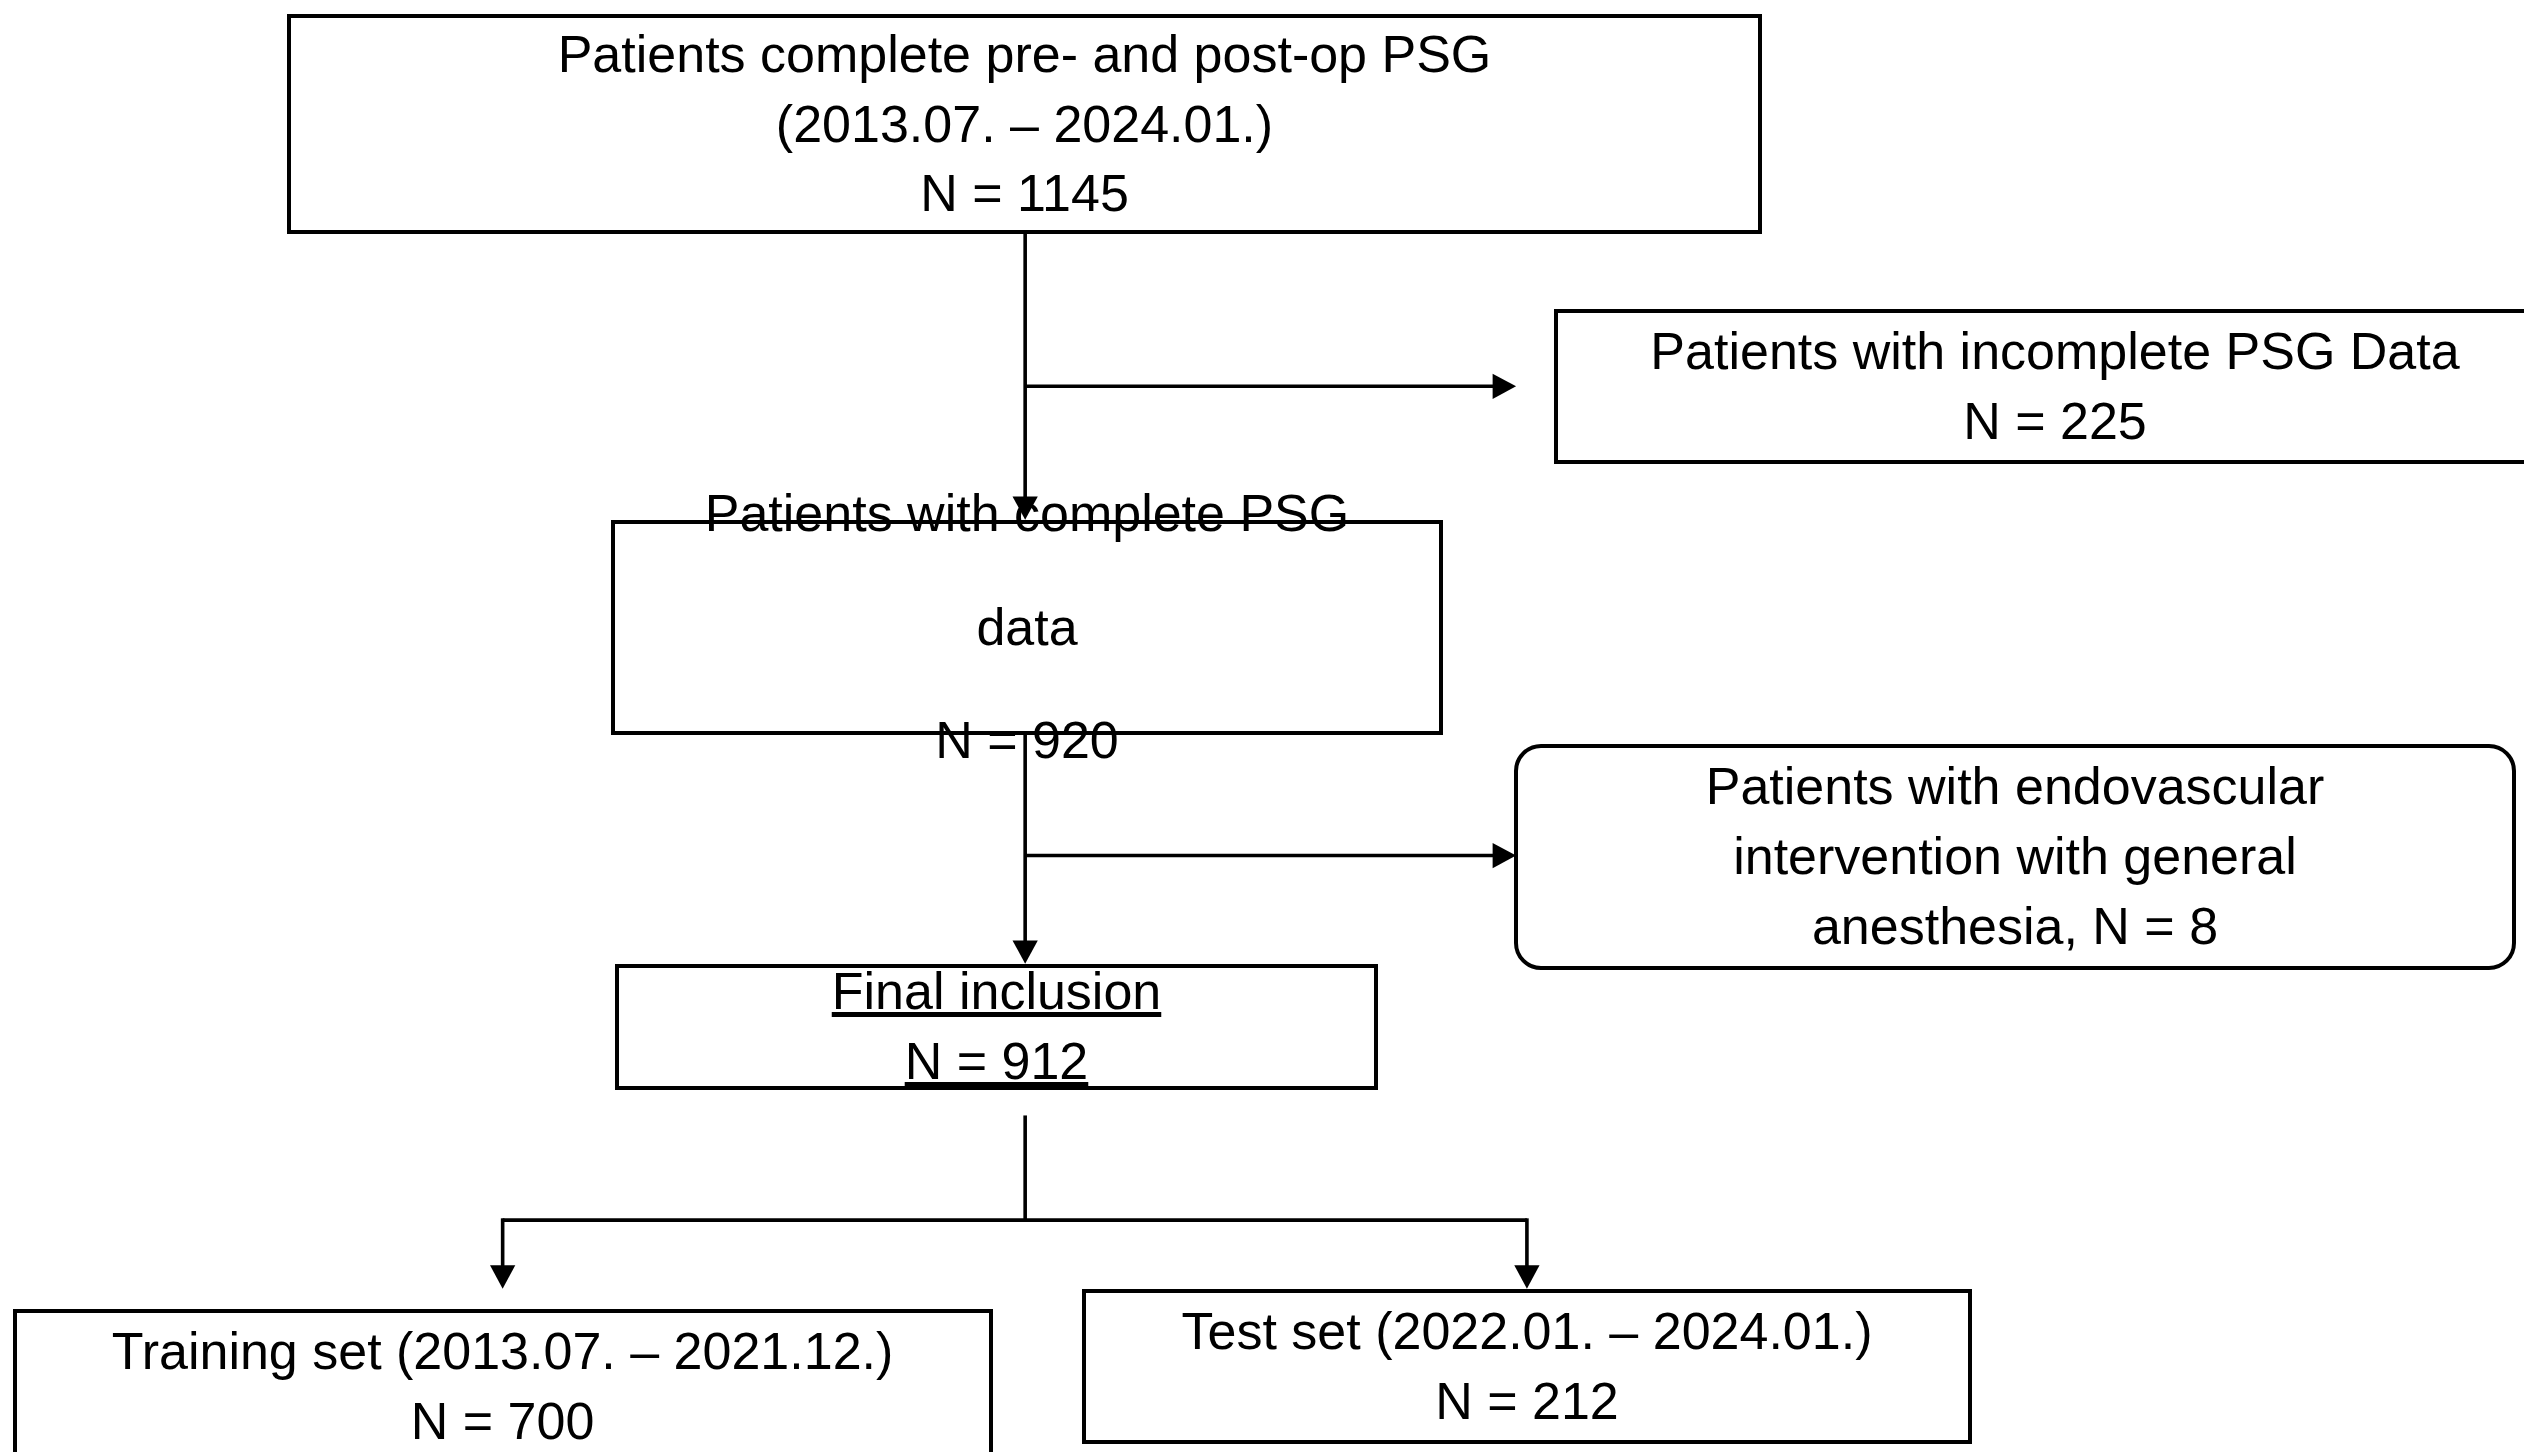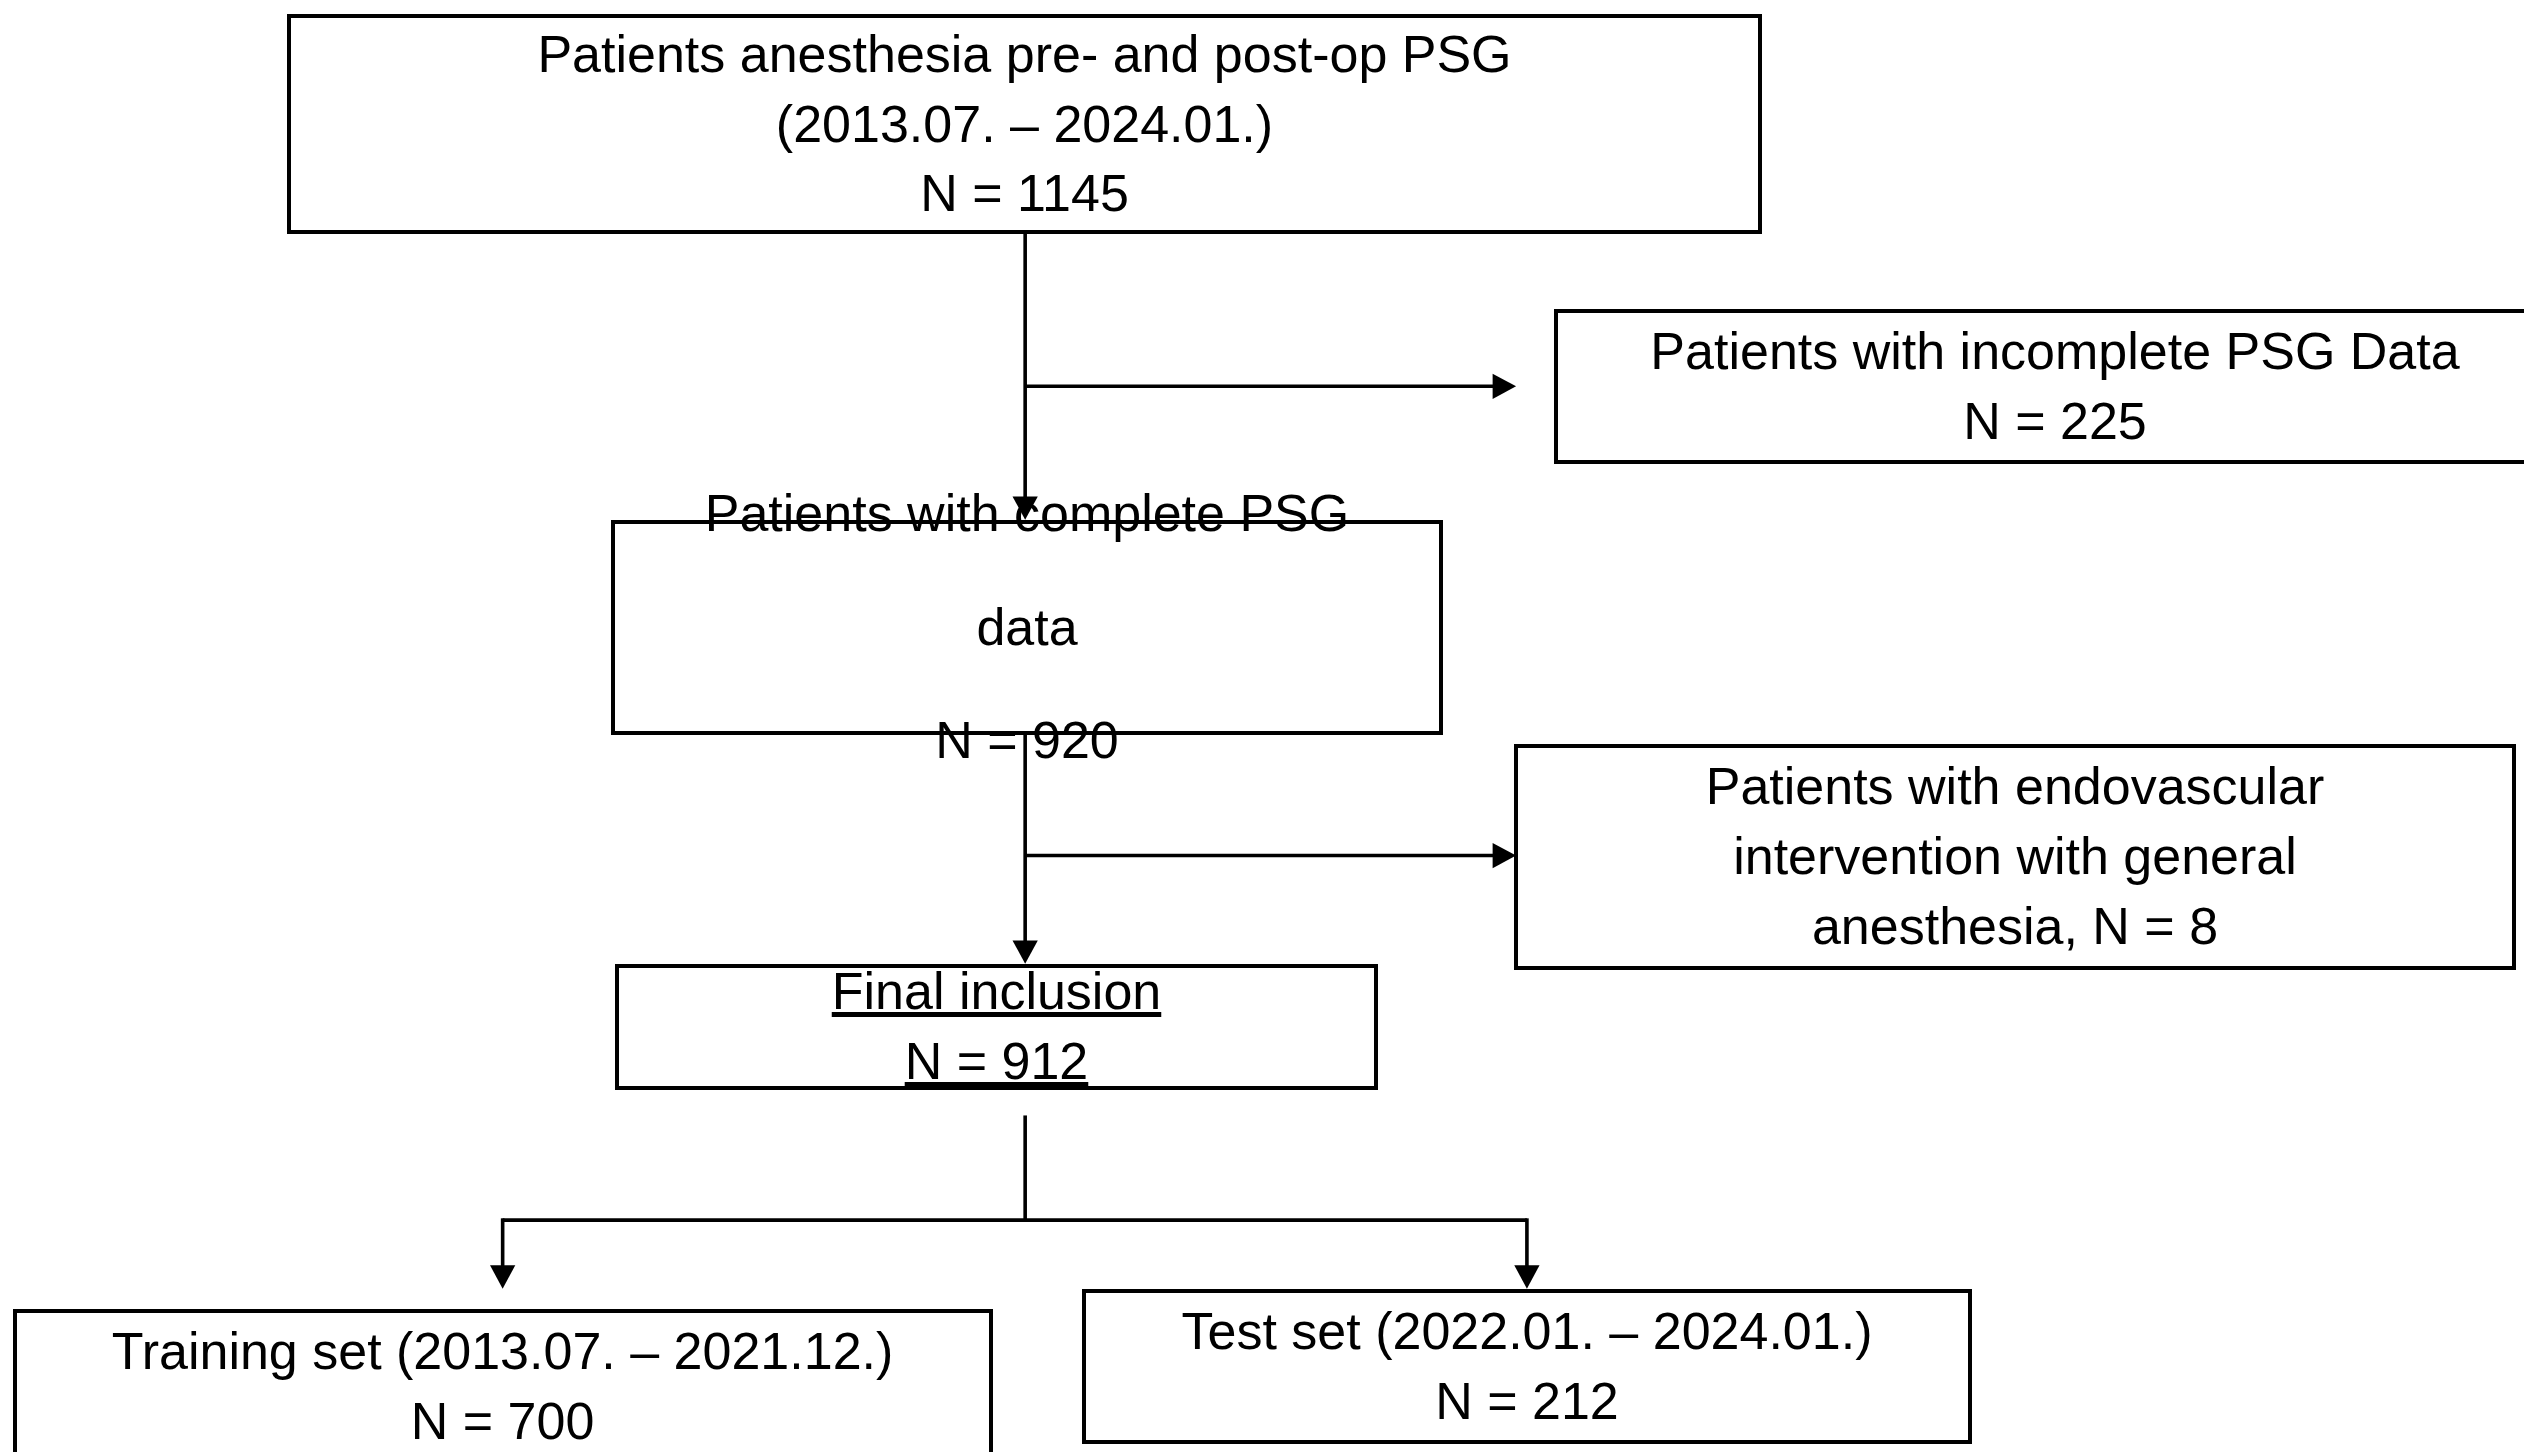--- a/index.html
+++ b/index.html
@@ -38,21 +38,21 @@
     line-height: 1.34;
     color: #000000;
   }
   .node .line {
     white-space: nowrap;
   }
   
   #node-preop       { left: 287px;  top: 14.4px;   width: 1475px; height: 220px; }
   #node-incomplete  { left: 1514px; top: 309px;  width: 1002px; height: 155px; margin-left: 40px; }
   #node-complete    { left: 611px;  top: 520px;  width: 832px;  height: 215px; gap: 44px; }
-  #node-endo        { left: 1514px; top: 744px;  width: 1002px; height: 226px; }
+  #node-endo        { left: 1514px; top: 744px;  width: 1002px; height: 226px; border-radius: 27px; }
   #node-final       { left: 615px;  top: 964px; width: 763px;  height: 126px; text-decoration: underline; }
   #node-training    { left: 12.6px;   top: 1289px; width: 980px; height: 155px; margin-top: 20px; }
   #node-test        { left: 1082px; top: 1289px; width: 890px;  height: 155px; justify-content: center; }
 </style>
 </head>
 <body>
 
 <div class="stage">
 
   <svg class="connectors" viewBox="0 0 2798 1610" xmlns="http://www.w3.org/2000/svg">
@@ -87,21 +87,21 @@
       <polygon points="543,1402 571,1402 557,1428" fill="#000000"></polygon>
     </g>
 
     <g>
       <line x1="1692" y1="1350" x2="1692" y2="1404" stroke="#000000" stroke-width="4"></line>
       <polygon points="1678,1402 1706,1402 1692,1428" fill="#000000"></polygon>
     </g>
   </svg>
 
   <div class="node" id="node-preop">
-    <div class="line">Patients anesthesia pre- and post-op PSG</div>
+    <div class="line">Patients complete pre- and post-op PSG</div>
     <div class="line">(2013.07. – 2024.01.)</div>
     <div class="line">N = 1145</div>
   </div>
 
   <div class="node" id="node-incomplete">
     <div class="line">Patients with incomplete PSG Data</div>
     <div class="line">N = 225</div>
   </div>
 
   <div class="node" id="node-complete">

